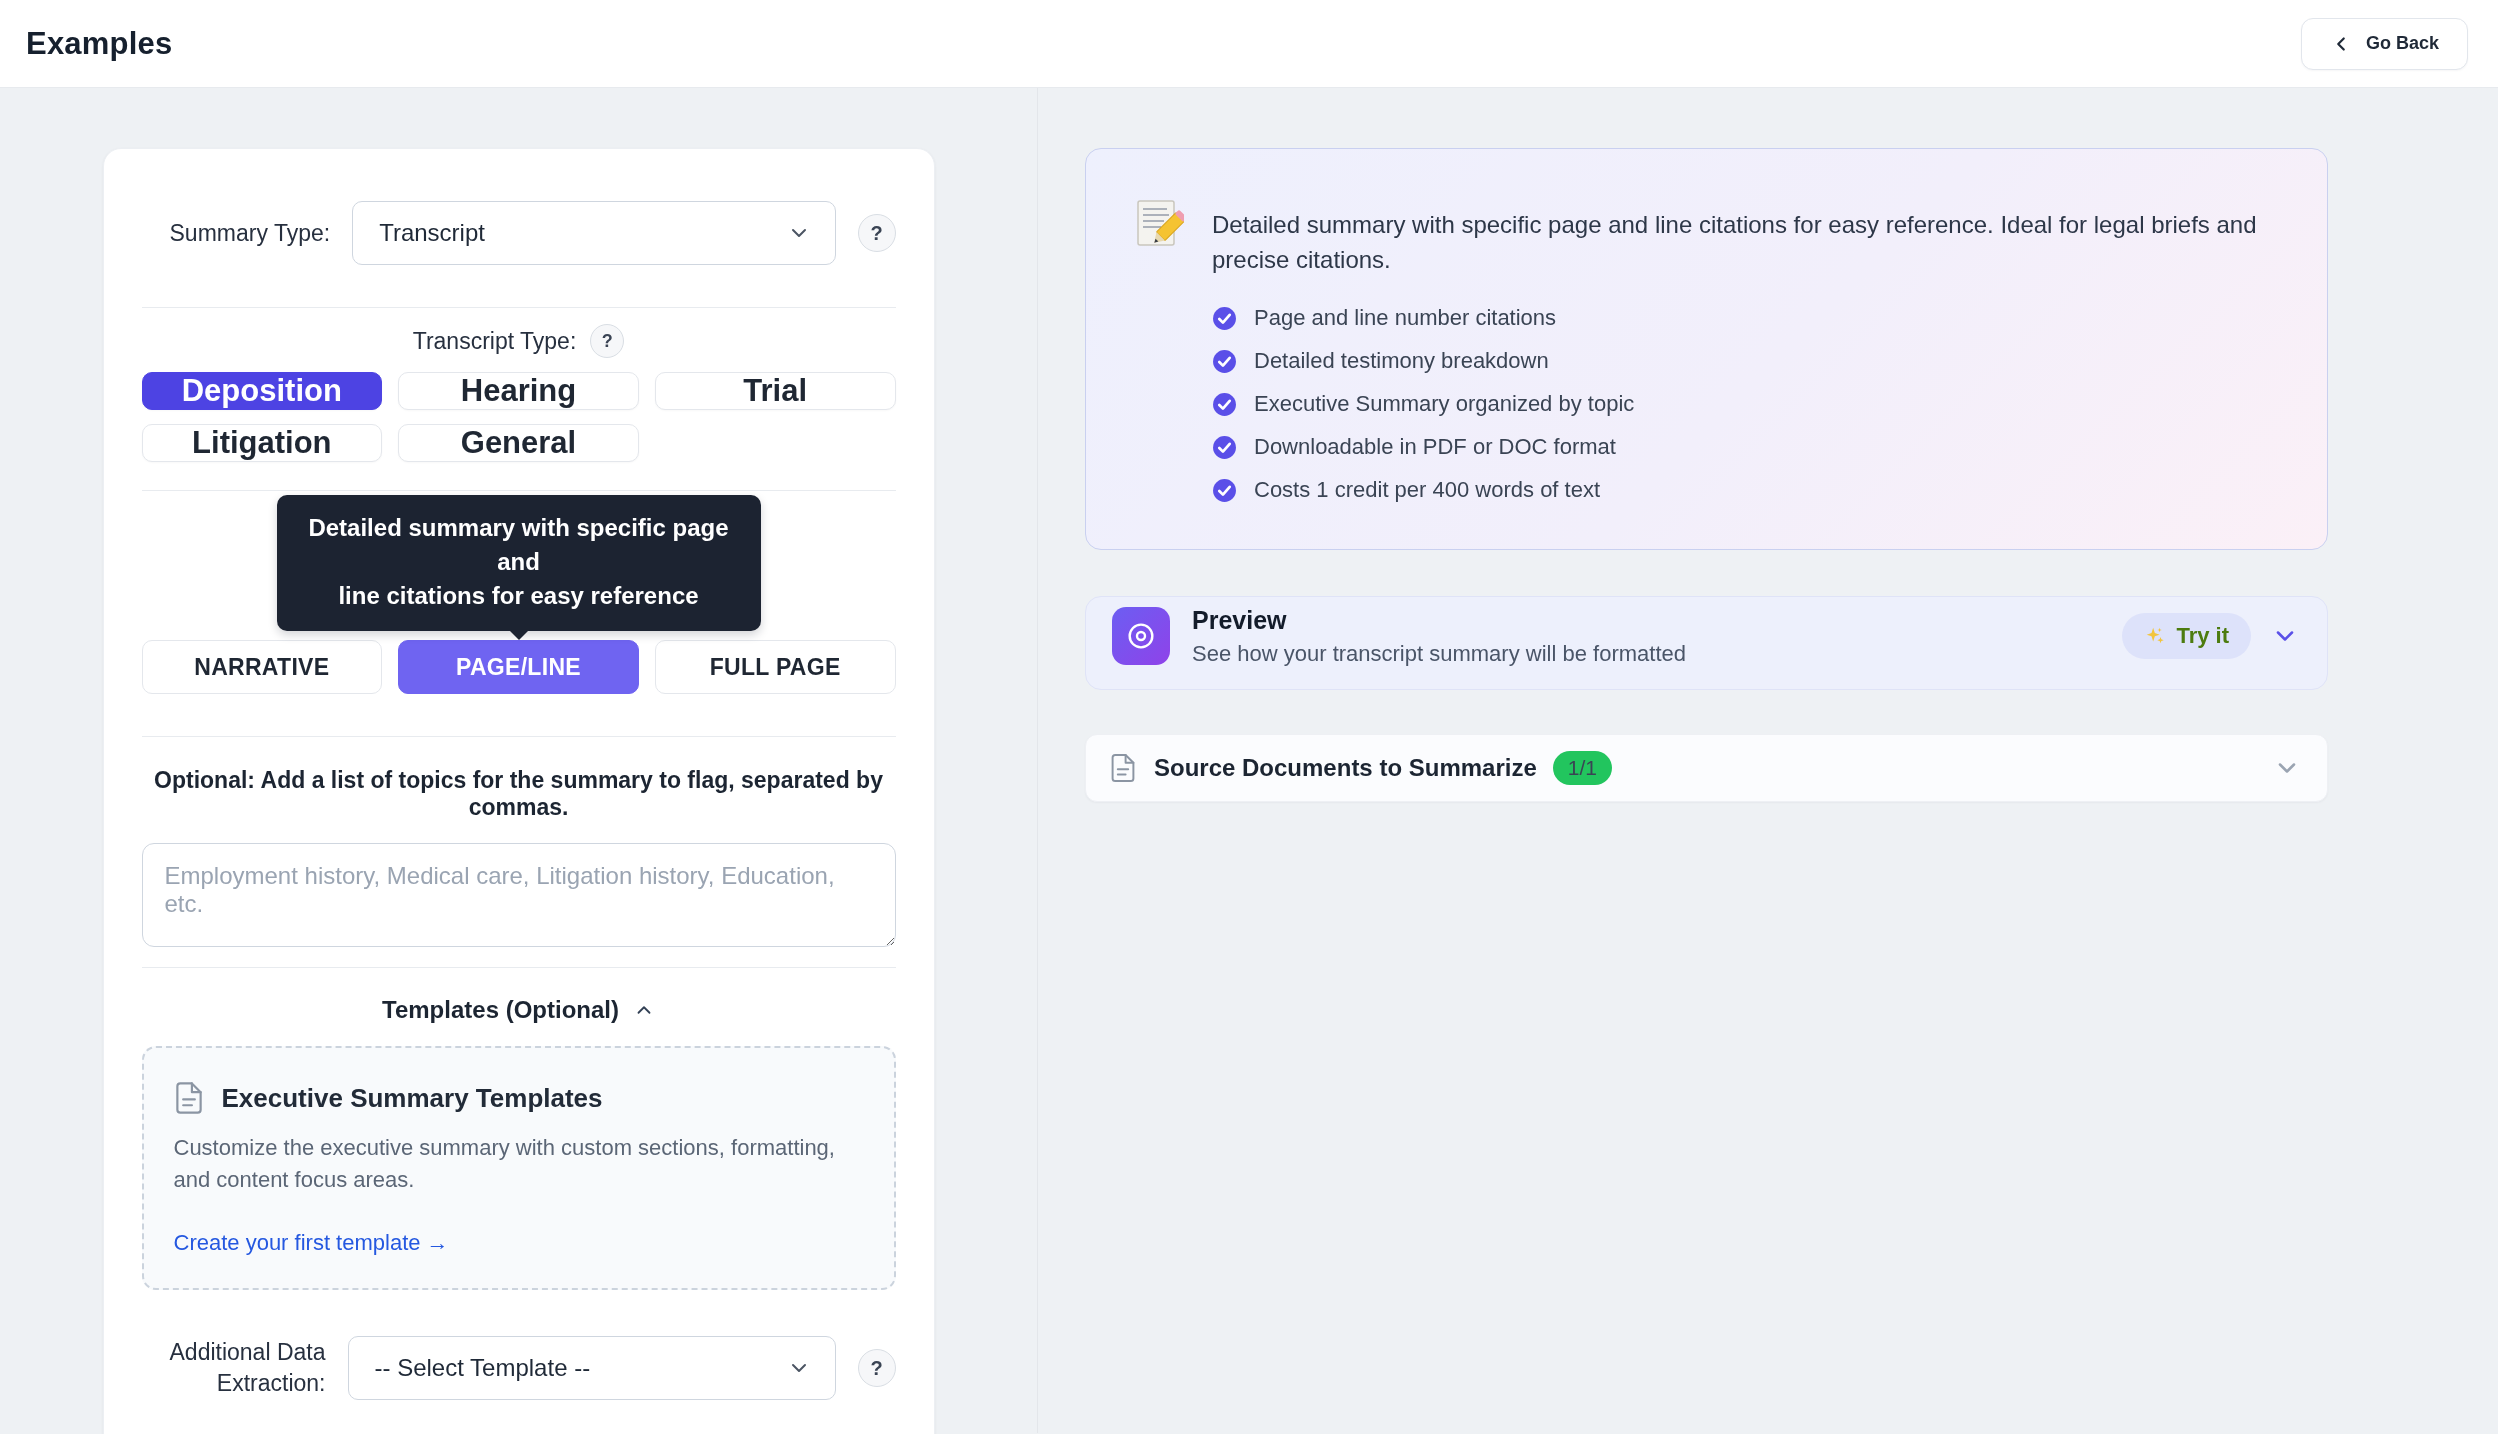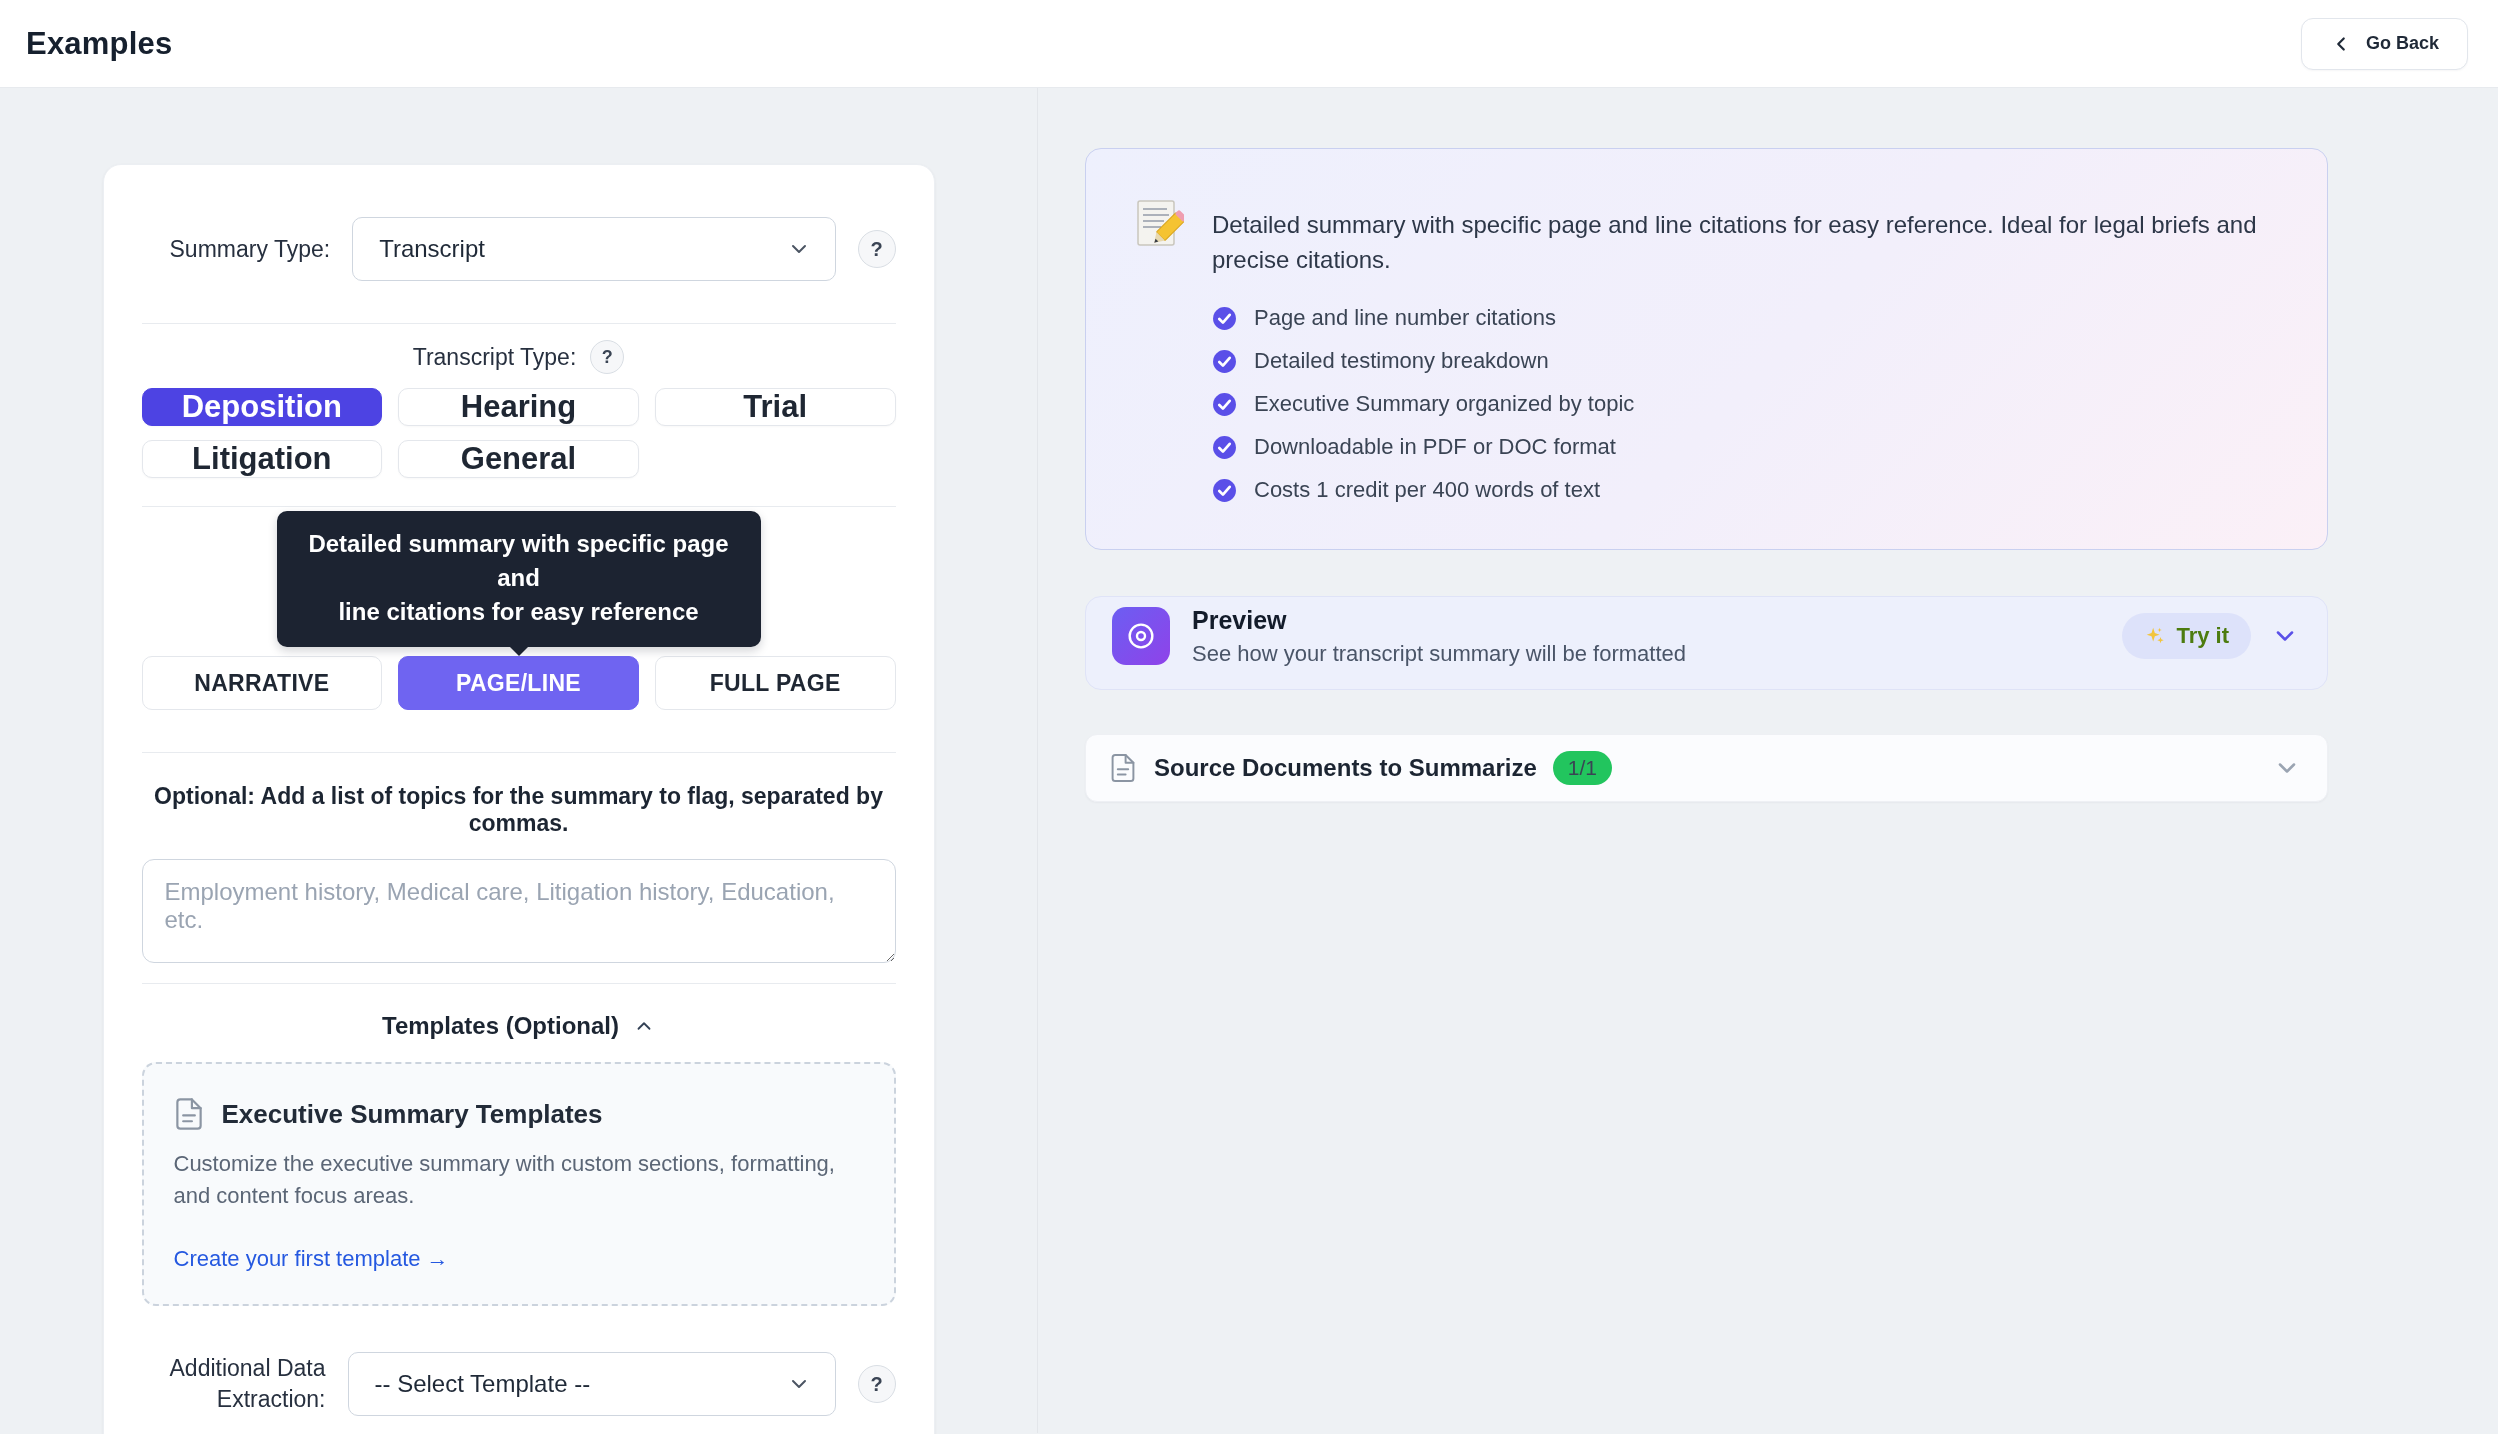--- a/index.html
+++ b/index.html
@@ -18,21 +18,21 @@
   .go-back-btn {
     display:flex; align-items:center; gap:14px;
     background:#ffffff; border:1px solid #e2e6ec; border-radius:12px;
     padding:14px 28px; font-size:18px; font-weight:600; color:#1f2937;
     cursor:pointer; box-shadow:0 1px 2px rgba(16,24,40,.04);
   }
   
   .content { display:flex; height:1345px; }
   .left-col {
     width:1038px; flex:0 0 auto; border-right:1px solid #e3e6ea;
-    display:flex; justify-content:center; align-items:flex-start; padding-top:76px;
+    display:flex; justify-content:center; align-items:flex-start; padding-top:60px;
   }
   .right-col { flex:1; padding:60px 0 0 47px; }
 
   
   .form-card {
     width:832px; background:#ffffff; border:1px solid #eceff3; border-radius:18px;
     box-shadow:0 1px 3px rgba(16,24,40,.06); padding:42px 38px 60px 38px;
   }
   .divider { border:none; border-top:1px solid #e8ebef; margin:0; }
 

